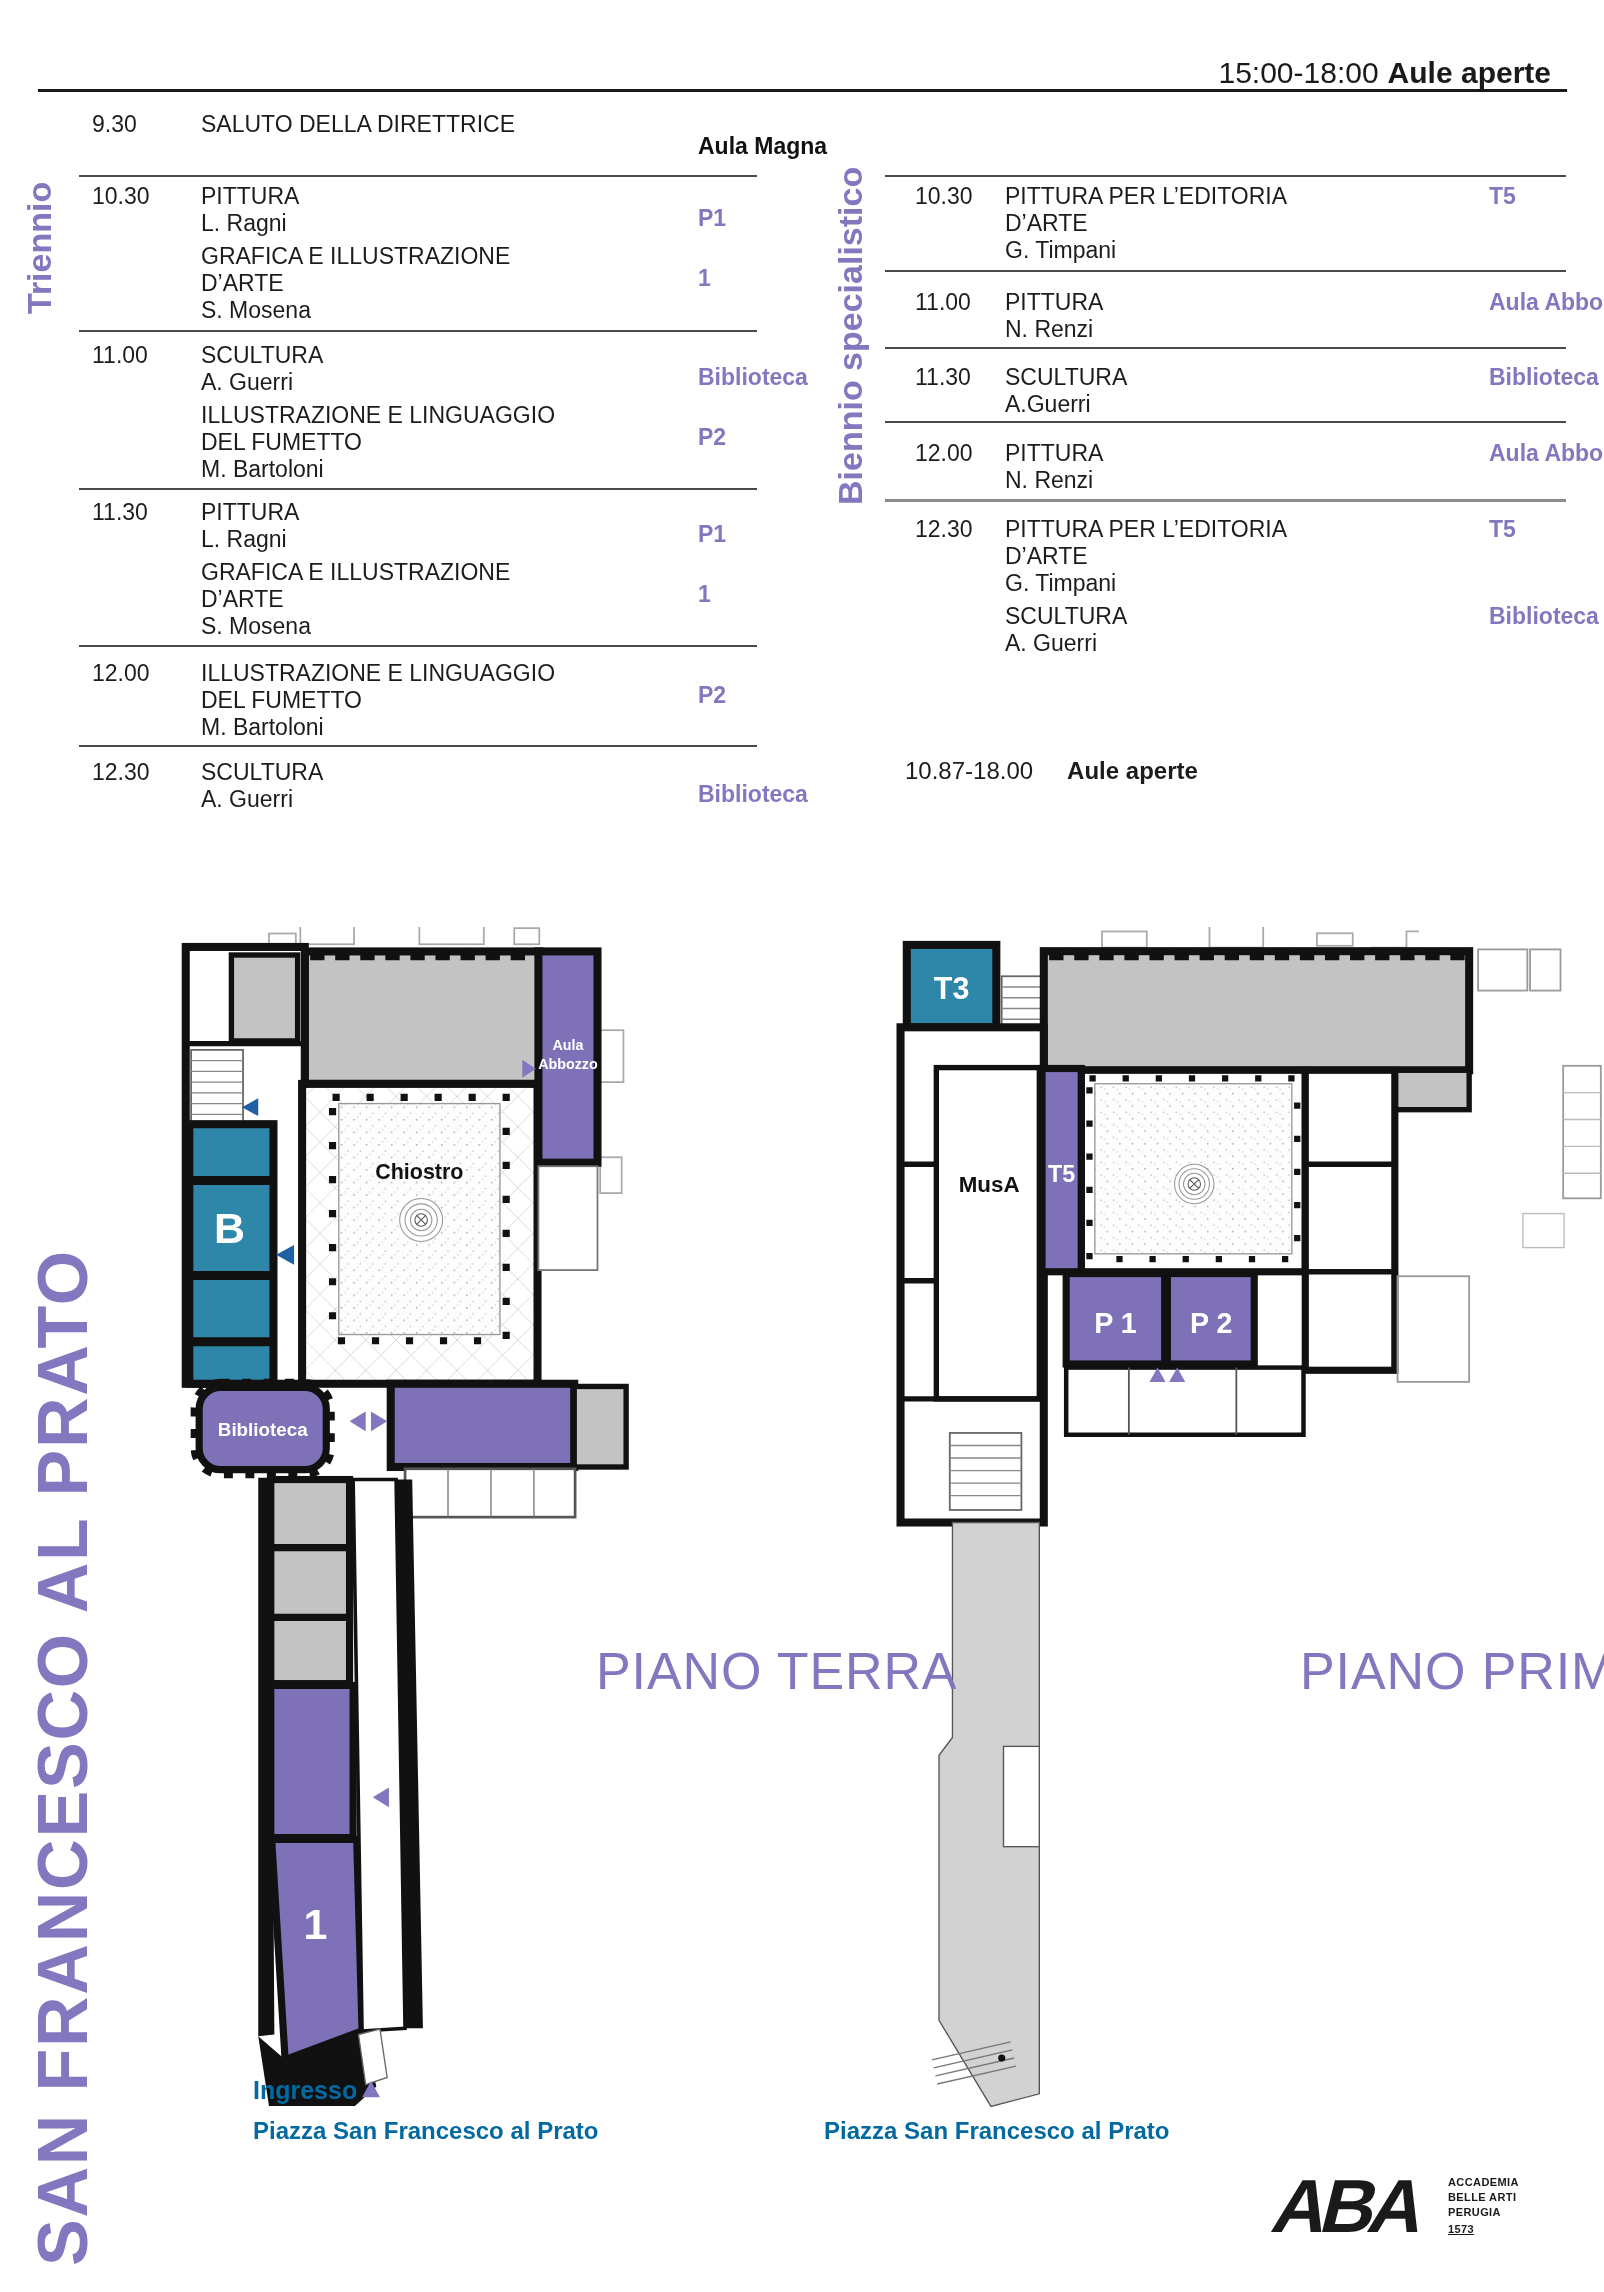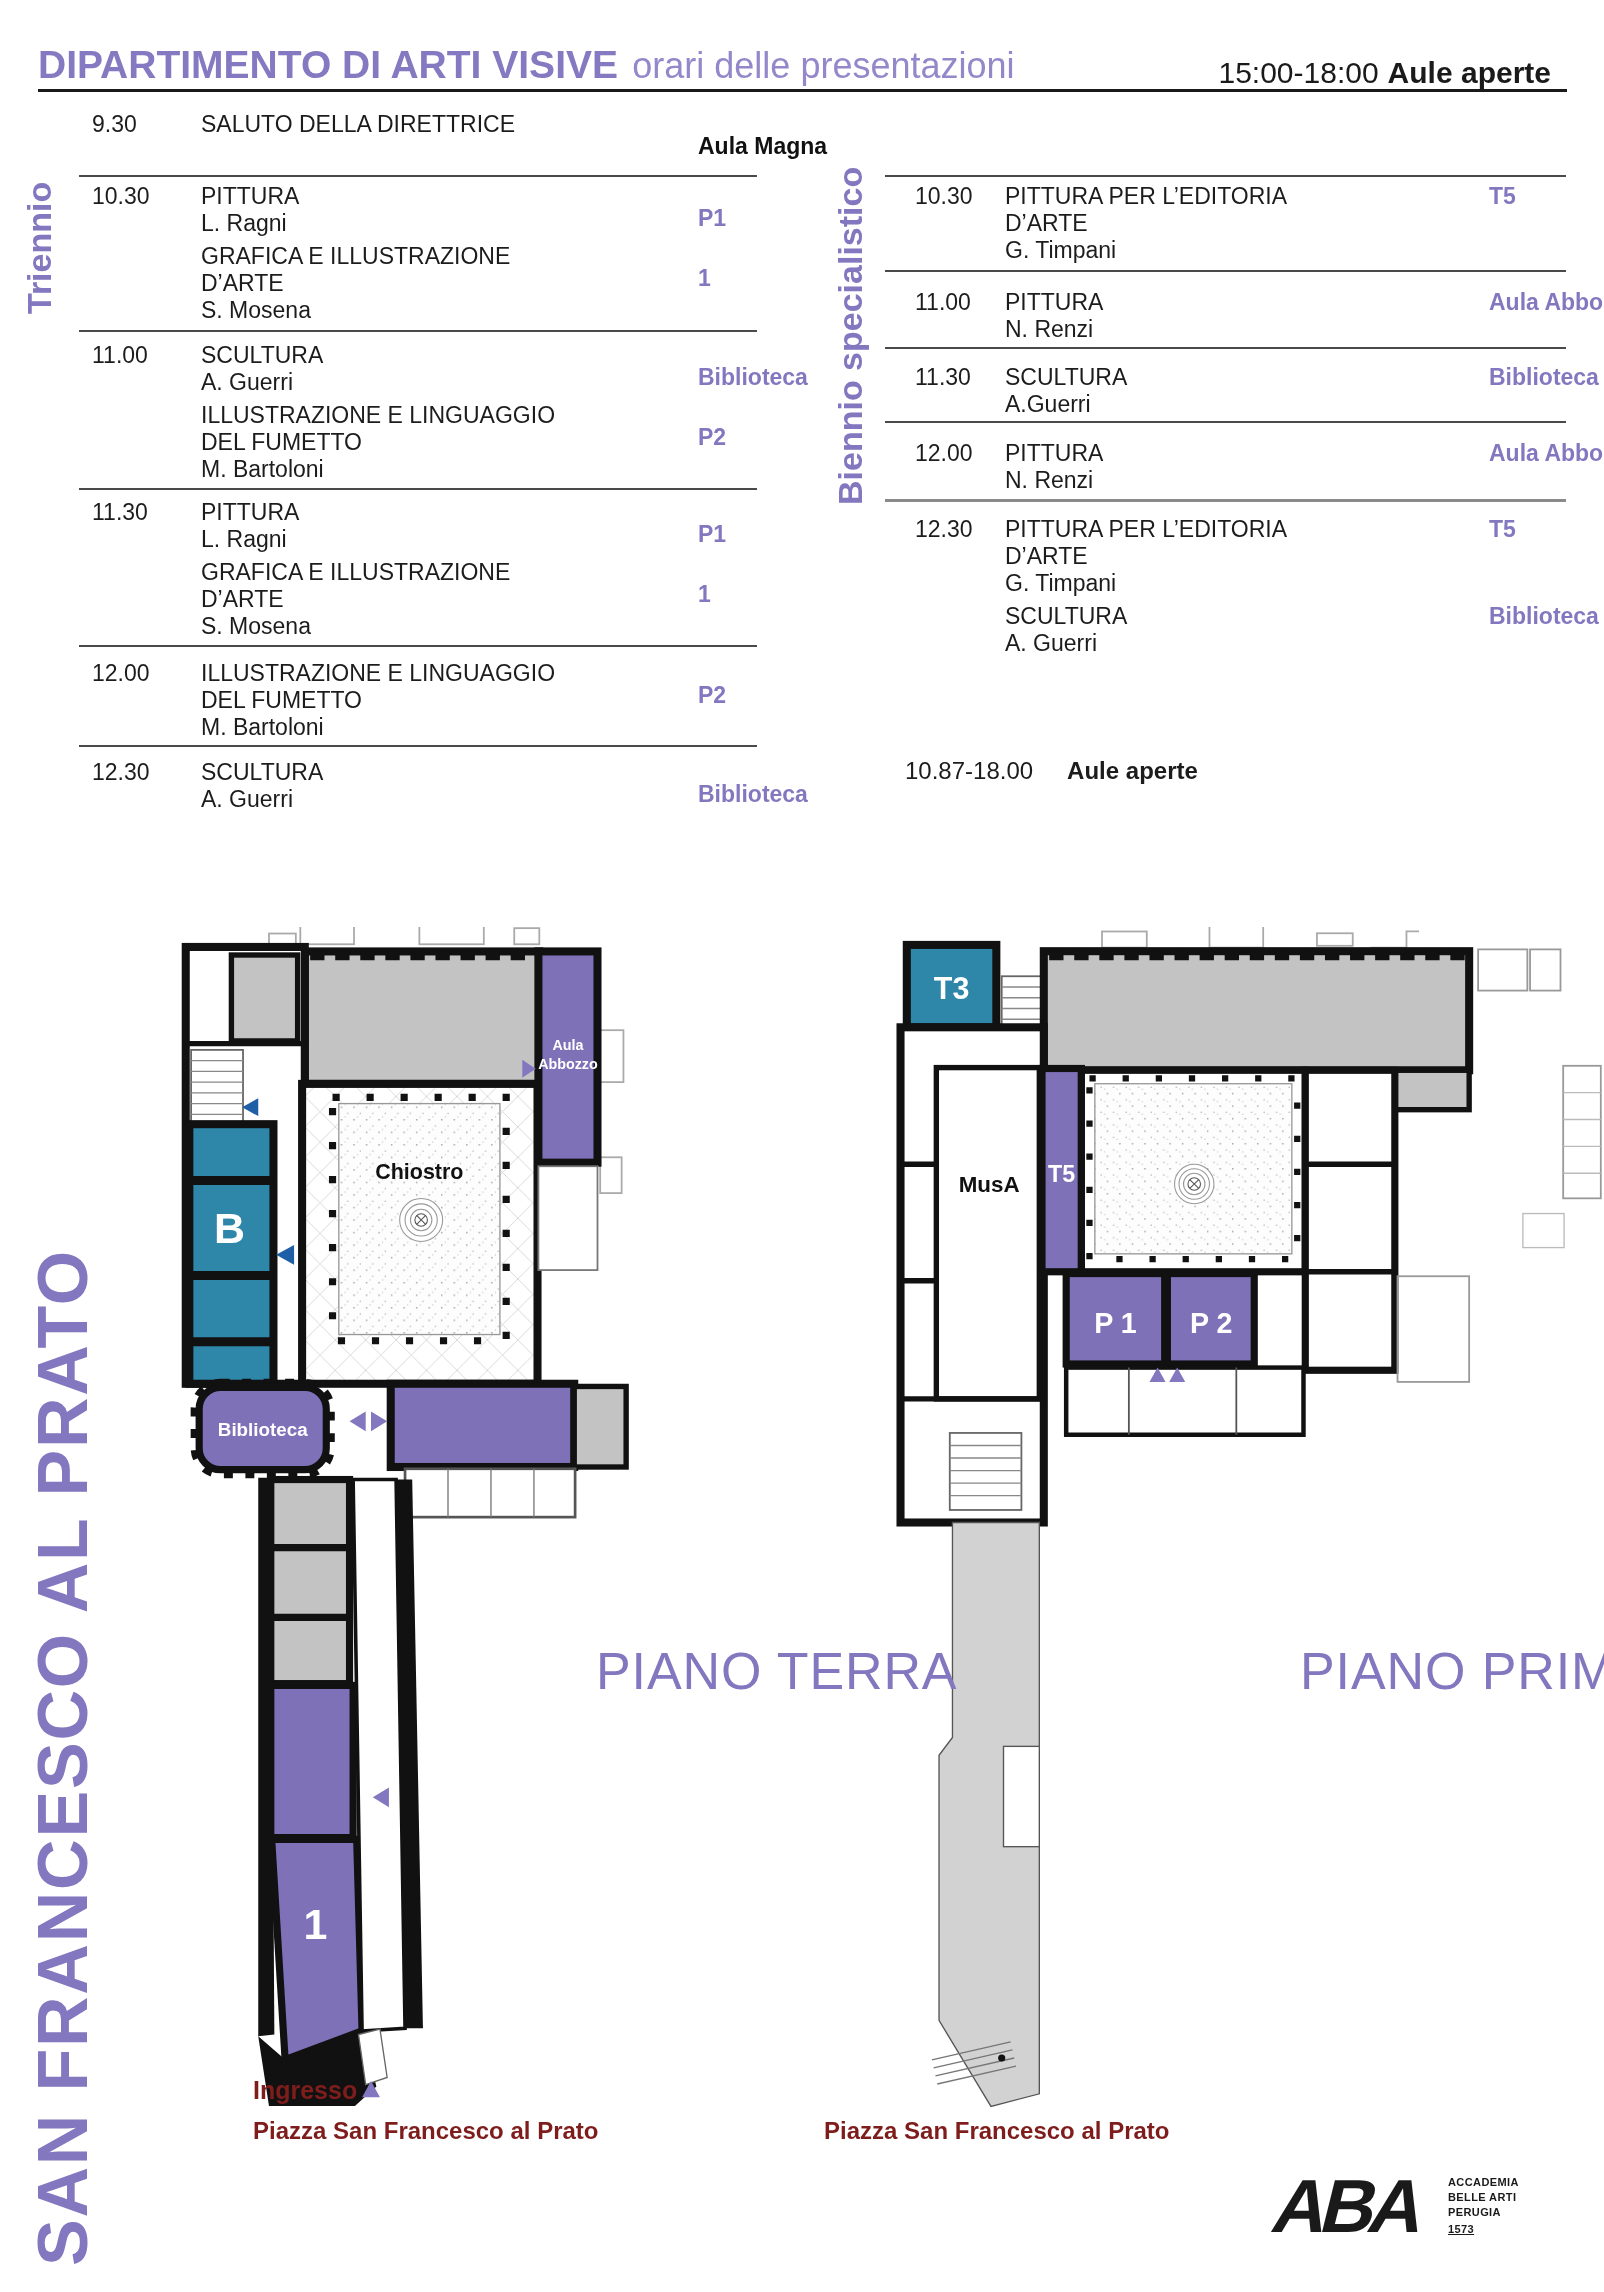--- a/index.html
+++ b/index.html
@@ -34,38 +34,37 @@
   
   .vlabel{position:absolute;writing-mode:vertical-rl;transform:rotate(180deg);
           font-weight:700;color:#8377BF;white-space:nowrap;}
   #triennio-label{left:19.7px;top:119px;height:195px;font-size:34px;}
   #biennio-label{left:831px;top:181px;height:324px;font-size:34px;}
   #building-label{left:23px;top:1245px;height:1021px;font-size:70px;letter-spacing:1.8px;}
   
   .plan-title{position:absolute;font-size:52px;color:#8377BF;letter-spacing:0.9px;white-space:nowrap;}
   #terra-title{left:596px;top:1641px;}
   #primo-title{left:1300px;top:1641px;}
-  .blabel{position:absolute;font-weight:700;color:#7f1d1d;white-space:nowrap;}
+  .blabel{position:absolute;font-weight:700;color:#0369a1;white-space:nowrap;}
   #ingresso{left:253px;top:2076px;font-size:25px;}
   #piazza-l{left:253px;top:2117px;font-size:24px;}
   #piazza-r{left:824px;top:2117px;font-size:24px;}
   .plansvg{position:absolute;}
   svg text{font-family:"Liberation Sans", sans-serif;}
   
   #logo{position:absolute;left:1256px;top:2162px;width:304px;height:99px;}
   #logo-text{position:absolute;left:192px;top:12.5px;font-weight:700;font-size:11px;line-height:15px;
              letter-spacing:0.4px;color:#1a1a1a;white-space:nowrap;}
   #logo-text .yr{display:inline-block;margin-top:2.7px;text-decoration:underline;}
 </style>
 </head>
 <body>
 
 <div class="page">
 
-  <div class="hdr-title"><span>DIPARTIMENTO DI ARTI VISIVE</span><span class="hdr-sub">orari delle presentazioni</span></div>
   <div class="hdr-right"><span>15:00-18:00</span><b>Aule aperte</b></div>
   <div class="hdr-rule"></div>
 
   <div class="vlabel" id="triennio-label">Triennio</div>
   <div class="vlabel" id="biennio-label">Biennio specialistico</div>
   <div class="vlabel" id="building-label">SAN FRANCESCO AL PRATO</div>
 
   <div class="srow lrow" style="top:111px">
     <span class="time">9.30</span>
     <div class="sessions">

